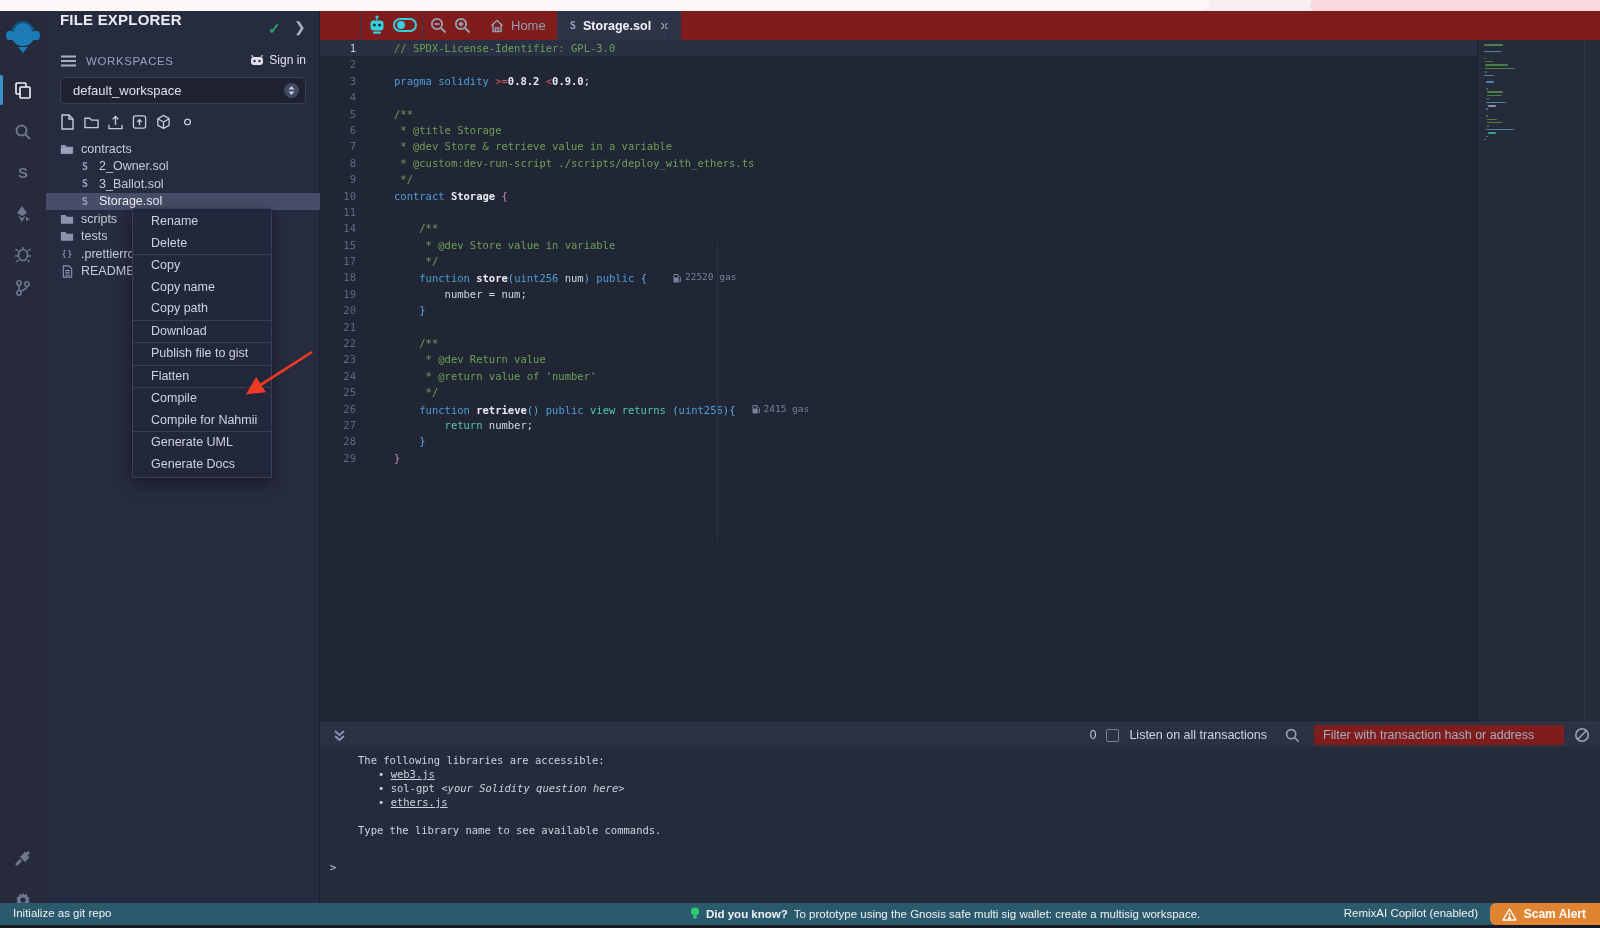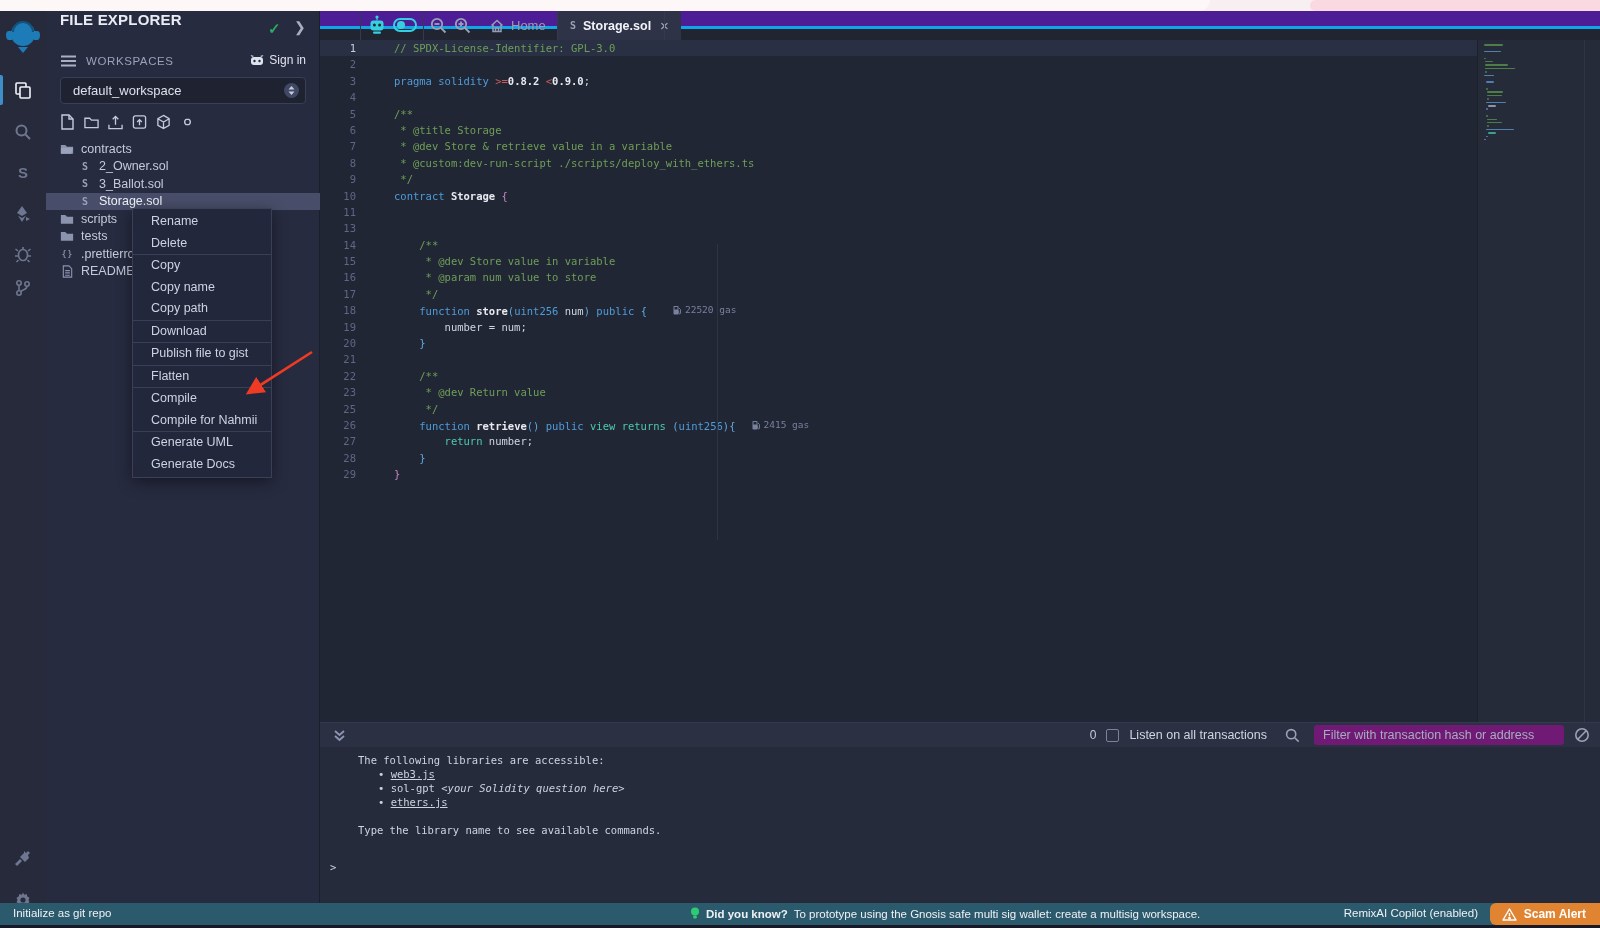--- a/index.html
+++ b/index.html
@@ -40,21 +40,21 @@
   .trow .ticn { width:14px; margin-right:7px; display:flex; justify-content:center; color:#8b93ad; flex:none; }
   .trow .soly { font-size:10px; font-weight:700; color:#9aa1b8; font-family:"DejaVu Sans Mono",monospace; }
   .trow .brc { font-size:9.5px; color:#9aa1b8; font-family:"DejaVu Sans Mono",monospace; }
 
   
   .cmenu { left:132px; top:208px; width:140px; background:#23273b; border:1px solid #3b4058; box-shadow:0 4px 14px rgba(0,0,0,.45); z-index:40; padding:2px 0; }
   .cm-item { height:21.5px; line-height:21.5px; padding-left:18px; font-size:12.5px; color:#ced3e2; cursor:default; }
   .cm-div { height:1px; background:#3a3f55; margin:0 0; }
 
   
-  .etb { left:320px; top:11px; width:1280px; height:18px; background:#4c1d95; border-bottom:3px solid #0ea5e9; }
+  .etb { left:320px; top:11px; width:1280px; height:44px; background:#7f1d1d; border-bottom:3px solid #0ea5e9; }
   .etb .vdiv { position:absolute; top:0; width:1px; height:29px; background:#333950; }
   .play { position:absolute; left:336px; top:7px; width:0; height:0; border-left:13px solid #4cc038; border-top:8px solid transparent; border-bottom:8px solid transparent; }
   .cyan { color:#35d0e0; }
   .gray-i { color:#9aa2b6; }
   .tab { position:absolute; top:0; height:29px; display:flex; align-items:center; gap:7px; padding:0 12px; font-size:13px; color:#969db2; }
   .tab.active { background:#2e3347; color:#f2f4fa; font-weight:700; font-size:12.5px; }
   .tab .x { color:#aab0c3; font-weight:400; font-size:15px; margin-left:2px; }
 
   
   .editor { left:320px; top:40px; width:1157px; height:682px; background:#212634; overflow:hidden; font-family:"DejaVu Sans Mono",monospace; font-size:10.5px; }
@@ -76,21 +76,21 @@
   .mbars { position:absolute; left:6px; top:4px; }
   .mbar { height:1.5px; margin-bottom:1.9px; border-radius:1px; }
 
   
   .tbar { left:320px; top:722px; width:1280px; height:25px; background:#2b3043; border-top:1px solid #333951; display:flex; align-items:center; }
   .tbar .chev2 { margin-left:13px; color:#8d96b5; }
   .tbar .right { margin-left:auto; display:flex; align-items:center; gap:10px; padding-right:10px; }
   .tcount { color:#c7cddb; font-size:12px; }
   .tcheck { width:13px; height:13px; border:1px solid #7b829a; border-radius:2px; background:transparent; }
   .tlisten { color:#d0d5e2; font-size:12.5px; }
-  .tfilter { width:250px; height:20px; background:#701a75; border:none; border-radius:3px; color:#a6adc0; font-size:12.5px; padding:0 9px; font-family:"Liberation Sans",sans-serif; }
+  .tfilter { width:250px; height:20px; background:#7f1d1d; border:none; border-radius:3px; color:#a6adc0; font-size:12.5px; padding:0 9px; font-family:"Liberation Sans",sans-serif; }
   .tfilter::placeholder { color:#a6adc0; }
   .term { left:320px; top:747px; width:1280px; height:156px; background:#262b3b; font-family:"DejaVu Sans Mono",monospace; font-size:10.5px; color:#cdd3e0; }
   .tline { height:14px; line-height:14px; white-space:pre; }
   .term .blk { padding:6px 0 0 38px; }
   .term .bullet { padding-left:29px; }
   .term .bullet::before { content:"• "; color:#cdd3e0; }
   .term a.tlink { color:#cdd3e0; text-decoration:underline; }
   .term .it { font-style:italic; }
   .tprompt { position:absolute; left:10px; top:113px; }
 
@@ -387,35 +387,34 @@
       <div class="crow"><span class="lnum">2</span><span class="ccode"></span></div>
       <div class="crow"><span class="lnum">3</span><span class="ccode"><span class="kw">pragma solidity </span><span class="op">&gt;=</span><span class="num">0.8.2</span><span class="pl"> </span><span class="op">&lt;</span><span class="num">0.9.0</span><span class="pl">;</span></span></div>
       <div class="crow"><span class="lnum">4</span><span class="ccode"></span></div>
       <div class="crow"><span class="lnum">5</span><span class="ccode"><span class="cm">/**</span></span></div>
       <div class="crow"><span class="lnum">6</span><span class="ccode"><span class="cm"> * @title Storage</span></span></div>
       <div class="crow"><span class="lnum">7</span><span class="ccode"><span class="cm"> * @dev Store &amp; retrieve value in a variable</span></span></div>
       <div class="crow"><span class="lnum">8</span><span class="ccode"><span class="cm"> * @custom:dev-run-script ./scripts/deploy_with_ethers.ts</span></span></div>
       <div class="crow"><span class="lnum">9</span><span class="ccode"><span class="cm"> */</span></span></div>
       <div class="crow"><span class="lnum">10</span><span class="ccode"><span class="kw">contract</span><span class="pl"> </span><span class="fn">Storage</span><span class="pl"> </span><span class="b1">{</span></span></div>
       <div class="crow"><span class="lnum">11</span><span class="ccode"></span></div>
-      <div class="crow"><span class="lnum">13</span><span class="ccode"></span></div>
       <div class="crow"><span class="lnum">14</span><span class="ccode"><span class="cm">    /**</span></span></div>
       <div class="crow"><span class="lnum">15</span><span class="ccode"><span class="cm">     * @dev Store value in variable</span></span></div>
-      <div class="crow"><span class="lnum">16</span><span class="ccode"><span class="cm">     * @param num value to store</span></span></div>
       <div class="crow"><span class="lnum">17</span><span class="ccode"><span class="cm">     */</span></span></div>
       <div class="crow"><span class="lnum">18</span><span class="ccode"><span class="pl">    </span><span class="kw">function</span><span class="pl"> </span><span class="fn">store</span><span class="b2">(</span><span class="kw">uint256</span><span class="pl"> num</span><span class="b2">)</span><span class="pl"> </span><span class="kw">public</span><span class="pl"> </span><span class="b2">{</span><span class="gas" style="margin-left:26px"><svg width="8" height="10" viewBox="0 0 8 10" fill="currentColor" style="display:inline-block">
               <rect x="0.5" y="1" width="5" height="8.5" rx="0.8"></rect>
               <rect x="1.5" y="2" width="3" height="2.5" fill="#212634"></rect>
               <path d="M6 3 L7.5 4.5 V8 a0.9 0.9 0 0 1 -1.8 0 V5.5" fill="none" stroke="currentColor" stroke-width="0.9"></path>
             </svg>22520 gas</span></span></div>
       <div class="crow"><span class="lnum">19</span><span class="ccode"><span class="pl">        number = num;</span></span></div>
       <div class="crow"><span class="lnum">20</span><span class="ccode"><span class="pl">    </span><span class="b2">}</span></span></div>
       <div class="crow"><span class="lnum">21</span><span class="ccode"></span></div>
       <div class="crow"><span class="lnum">22</span><span class="ccode"><span class="cm">    /**</span></span></div>
       <div class="crow"><span class="lnum">23</span><span class="ccode"><span class="cm">     * @dev Return value</span></span></div>
+      <div class="crow"><span class="lnum">24</span><span class="ccode"><span class="cm">     * @return value of 'number'</span></span></div>
       <div class="crow"><span class="lnum">25</span><span class="ccode"><span class="cm">     */</span></span></div>
       <div class="crow"><span class="lnum">26</span><span class="ccode"><span class="pl">    </span><span class="kw">function</span><span class="pl"> </span><span class="fn">retrieve</span><span class="b2">()</span><span class="pl"> </span><span class="kw">public</span><span class="pl"> </span><span class="tg">view</span><span class="pl"> </span><span class="tg">returns</span><span class="pl"> </span><span class="b2">(</span><span class="kw">uint256</span><span class="b2">){</span><span class="gas" style="margin-left:16px"><svg width="8" height="10" viewBox="0 0 8 10" fill="currentColor" style="display:inline-block">
               <rect x="0.5" y="1" width="5" height="8.5" rx="0.8"></rect>
               <rect x="1.5" y="2" width="3" height="2.5" fill="#212634"></rect>
               <path d="M6 3 L7.5 4.5 V8 a0.9 0.9 0 0 1 -1.8 0 V5.5" fill="none" stroke="currentColor" stroke-width="0.9"></path>
             </svg>2415 gas</span></span></div>
       <div class="crow"><span class="lnum">27</span><span class="ccode"><span class="pl">        </span><span class="tg">return</span><span class="pl"> number;</span></span></div>
       <div class="crow"><span class="lnum">28</span><span class="ccode"><span class="pl">    </span><span class="b2">}</span></span></div>
       <div class="crow"><span class="lnum">29</span><span class="ccode"><span class="b1">}</span></span></div>
     </div>

